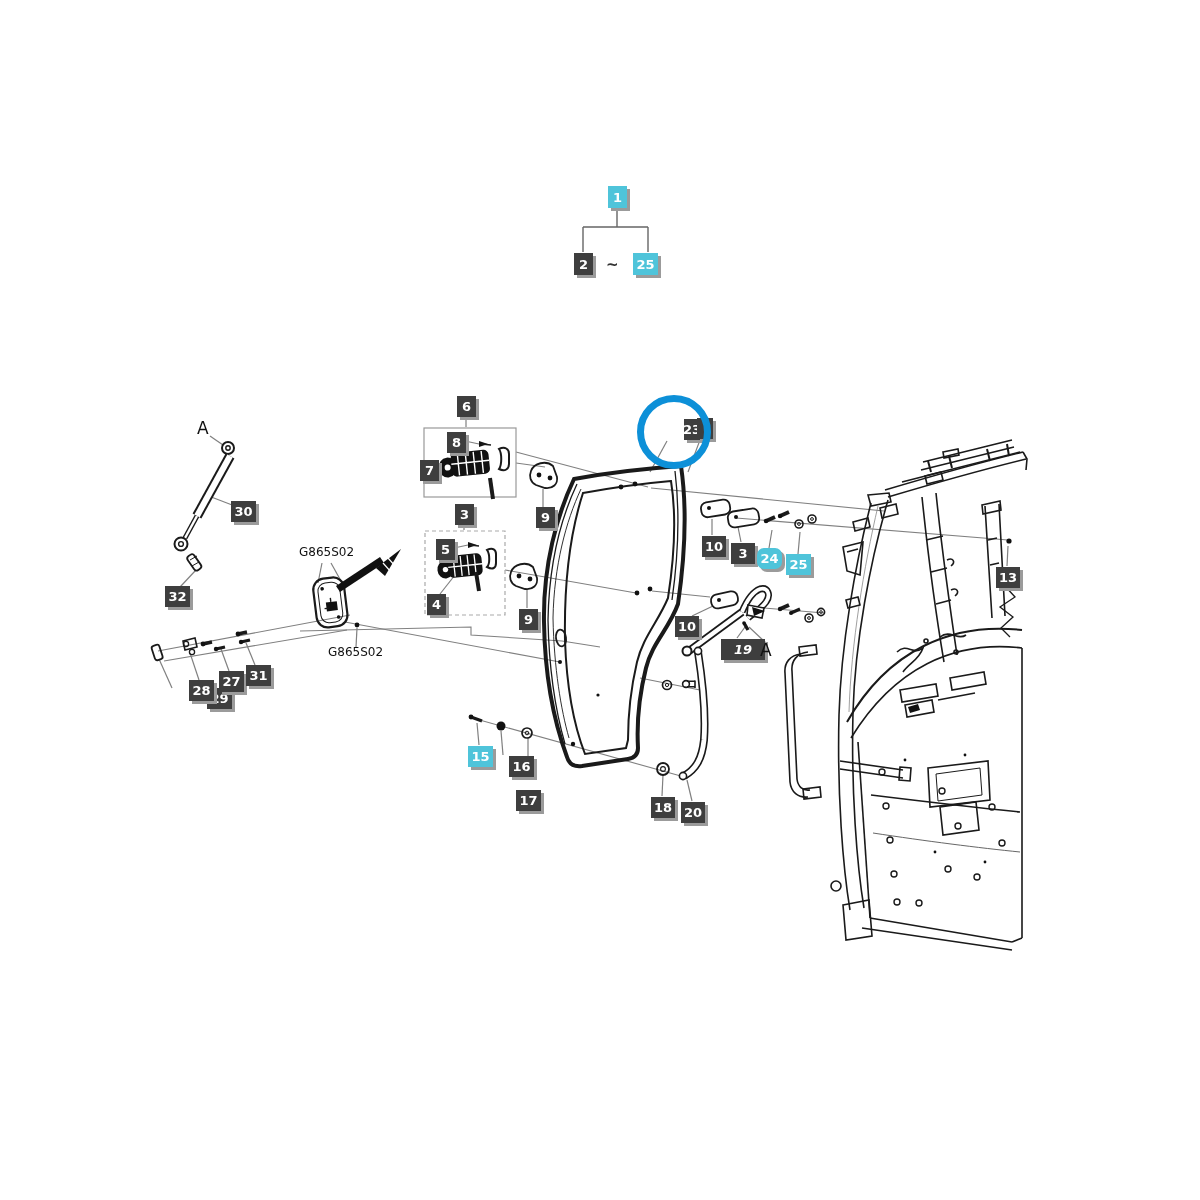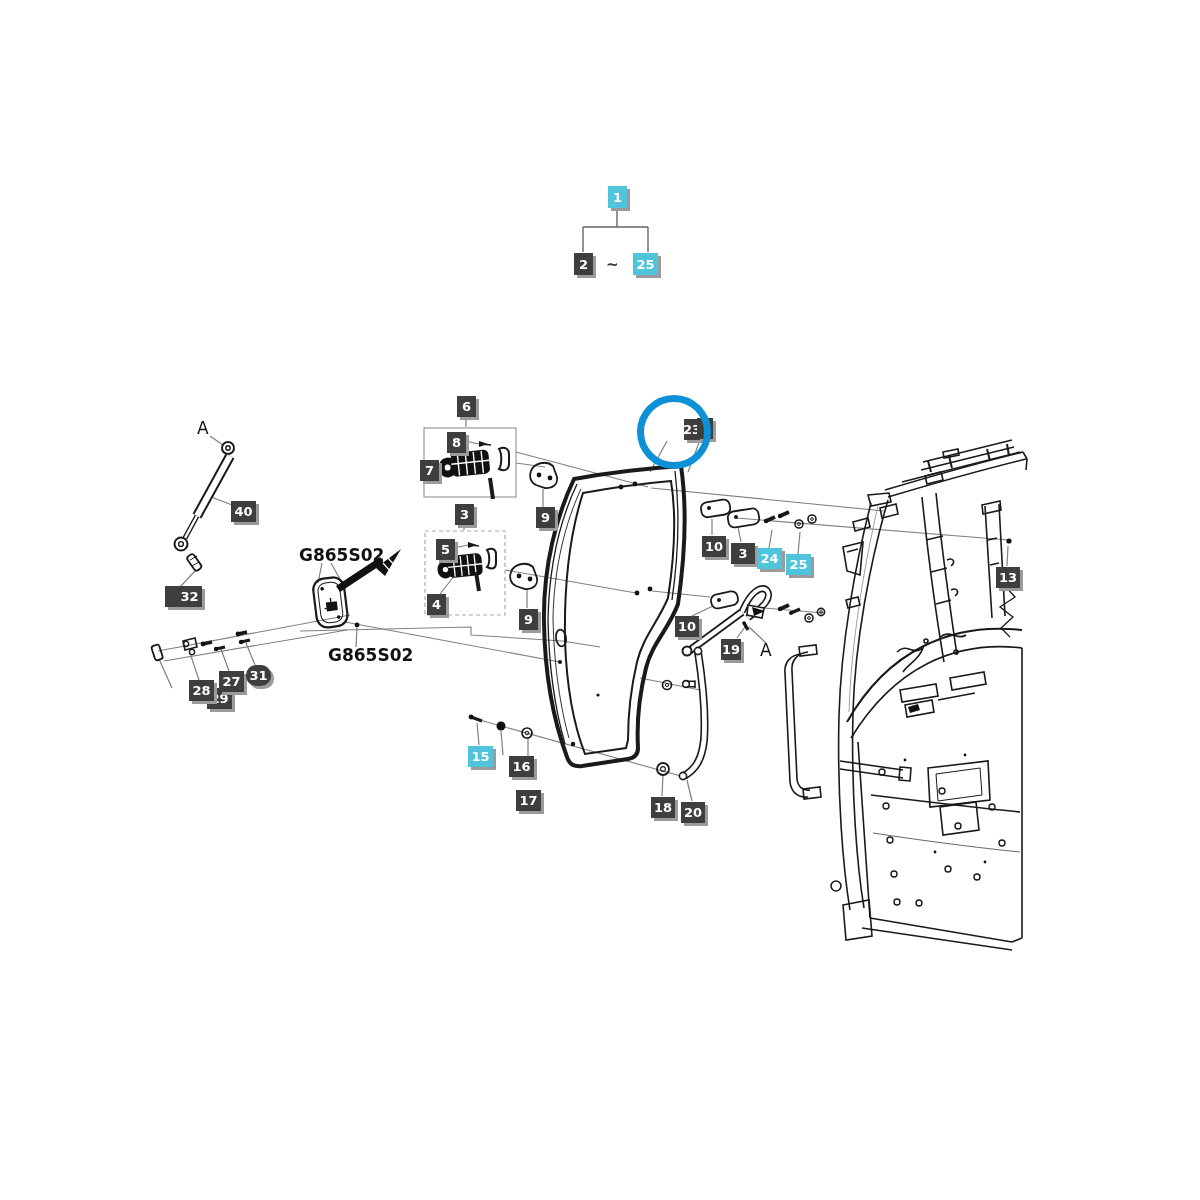--- a/index.html
+++ b/index.html
@@ -13,21 +13,21 @@
   #labels{position:absolute;left:0;top:0;width:100%;height:100%;}
   .plabel{
     position:absolute;height:21px;display:flex;align-items:center;justify-content:center;
     font-size:13px;font-weight:bold;color:var(--label-text);
     background:var(--label-dark);box-shadow:3px 3px 0 var(--shadow);
     user-select:none;letter-spacing:0;line-height:1;cursor:pointer;
   }
   .plabel.cyan{background:var(--label-cyan);}
   .anno{position:absolute;color:#111;white-space:nowrap;}
   .anno.ref{font-size:17px;}
-  .anno.code{font-size:17px;font-weight:bold;}
+  .anno.code{font-size:12px;}
   .legend-box{
     position:absolute;height:22px;display:flex;align-items:center;justify-content:center;
     font-size:13px;font-weight:bold;color:var(--label-text);background:var(--label-dark);
     box-shadow:3px 3px 0 var(--shadow);cursor:pointer;
   }
   .legend-box.cyan{background:var(--label-cyan);}
   .legend-sep{position:absolute;font-size:15px;font-weight:bold;color:#333;}
   #highlight-circle{
     position:absolute;border-radius:50%;border:7px solid var(--hl);
     background:transparent;pointer-events:none;
@@ -350,43 +350,43 @@
 
       <polygon points="880,508 896,504 898,514 882,518"></polygon>
     </g>
   </svg>
 
   <div id="labels">
     <div class="legend-box cyan" style="left:608px;top:186px;width:19px;">1</div>
     <div class="legend-box" style="left:574px;top:253px;width:19px;">2</div>
     <div class="legend-sep" style="left:606px;top:256px;">~</div>
     <div class="legend-box cyan" style="left:633px;top:253px;width:25px;">25</div>
-  <div class="plabel" style="left: 231px; top: 501px; width: 25px;">40</div>
-      <div class="plabel" style="left: 165px; top: 586px; width: 25px; padding-left: 12px;">32</div>
+  <div class="plabel" style="left: 231px; top: 501px; width: 25px;">30</div>
+      <div class="plabel" style="left: 165px; top: 586px; width: 25px;">32</div>
       <div class="plabel" style="left: 166px; top: 688px; width: 25px; margin-left: 41px;">29</div>
       <div class="plabel" style="left: 189px; top: 680px; width: 25px;">28</div>
       <div class="plabel" style="left: 219px; top: 671px; width: 25px;">27</div>
-      <div class="plabel" style="left: 246px; top: 665px; width: 25px; border-radius: 10px;">31</div>
+      <div class="plabel" style="left: 246px; top: 665px; width: 25px;">31</div>
       <div class="plabel" style="left: 457px; top: 396px; width: 19px;">6</div>
       <div class="plabel" style="left: 447px; top: 432px; width: 19px;">8</div>
       <div class="plabel" style="left: 420px; top: 460px; width: 19px;">7</div>
       <div class="plabel" style="left: 455px; top: 504px; width: 19px;">3</div>
       <div class="plabel" style="left: 436px; top: 539px; width: 19px;">5</div>
       <div class="plabel" style="left: 427px; top: 594px; width: 19px;">4</div>
       <div class="plabel" style="left: 536px; top: 507px; width: 19px;">9</div>
       <div class="plabel" style="left: 519px; top: 609px; width: 19px;">9</div>
       <div class="plabel" style="left: 684px; top: 419px; width: 16px;">23</div>
       <div class="plabel" style="left: 697px; top: 418px; width: 16px;"></div>
       <div class="plabel" style="left: 702px; top: 536px; width: 24px;">10</div>
       <div class="plabel" style="left: 731px; top: 543px; width: 24px;">3</div>
-      <div class="plabel cyan" style="left: 757px; top: 548px; width: 25px;">24</div>
+      <div class="plabel cyan" style="left: 757px; top: 548px; width: 25px; border-radius: 7px;">24</div>
       <div class="plabel cyan" style="left: 786px; top: 554px; width: 25px;">25</div>
       <div class="plabel" style="left: 996px; top: 567px; width: 24px; text-align: center;">13</div>
       <div class="plabel" style="left: 675px; top: 616px; width: 24px;">10</div>
-      <div class="plabel" style="left: 721px; top: 639px; width: 20px;">19</div>
+      <div class="plabel" style="left: 721px; top: 639px; width: 44px; font-style: italic;">19</div>
       <div class="plabel cyan" style="left: 468px; top: 746px; width: 25px;">15</div>
       <div class="plabel" style="left: 509px; top: 756px; width: 25px;">16</div>
       <div class="plabel" style="left: 516px; top: 790px; width: 25px;">17</div>
       <div class="plabel" style="left: 651px; top: 797px; width: 24px;">18</div>
       <div class="plabel" style="left: 681px; top: 802px; width: 24px;">20</div>
       <div class="anno ref" style="left: 197px; top: 418px;">A</div>
       <div class="anno ref" style="left: 760px; top: 640px;">A</div>
       <div class="anno code" style="left: 299px; top: 545px;">G865S02</div>
       <div class="anno code" style="left: 328px; top: 645px;">G865S02</div>
     </div>

